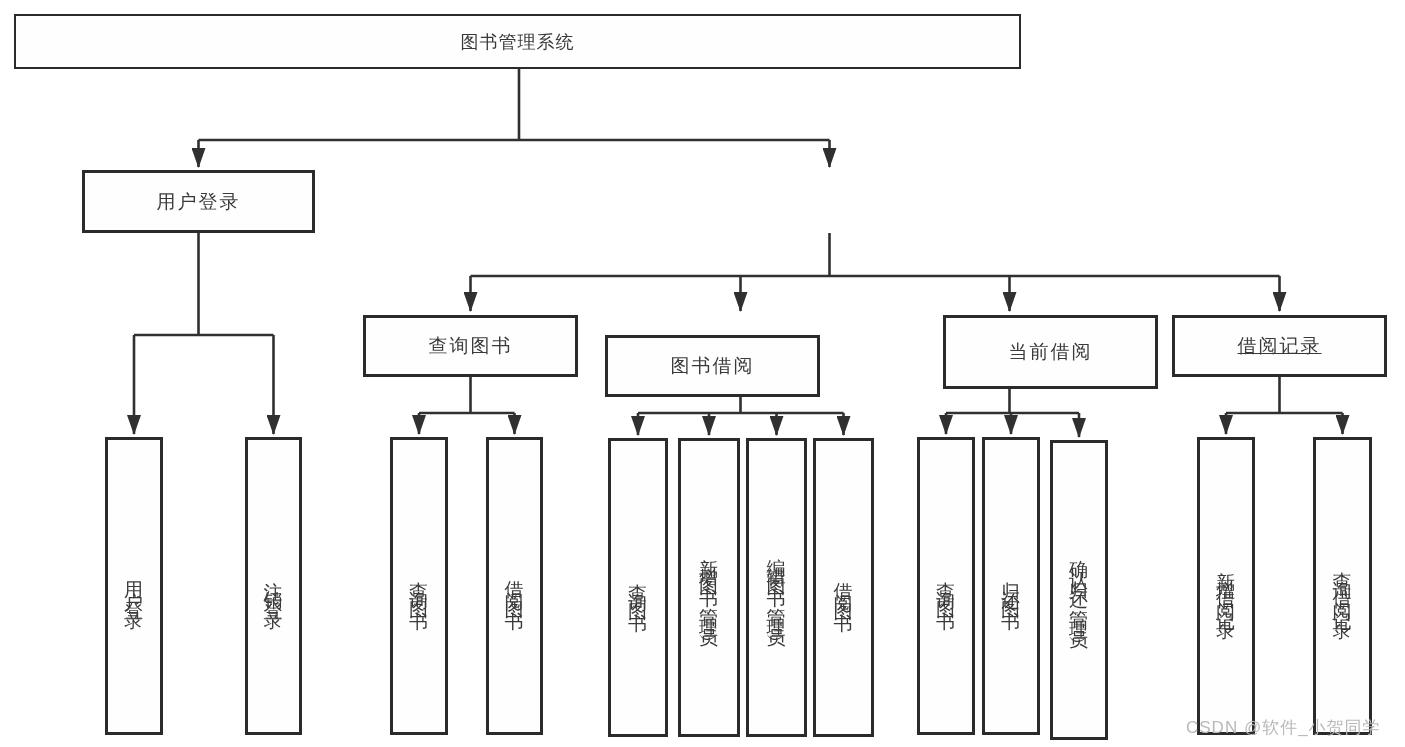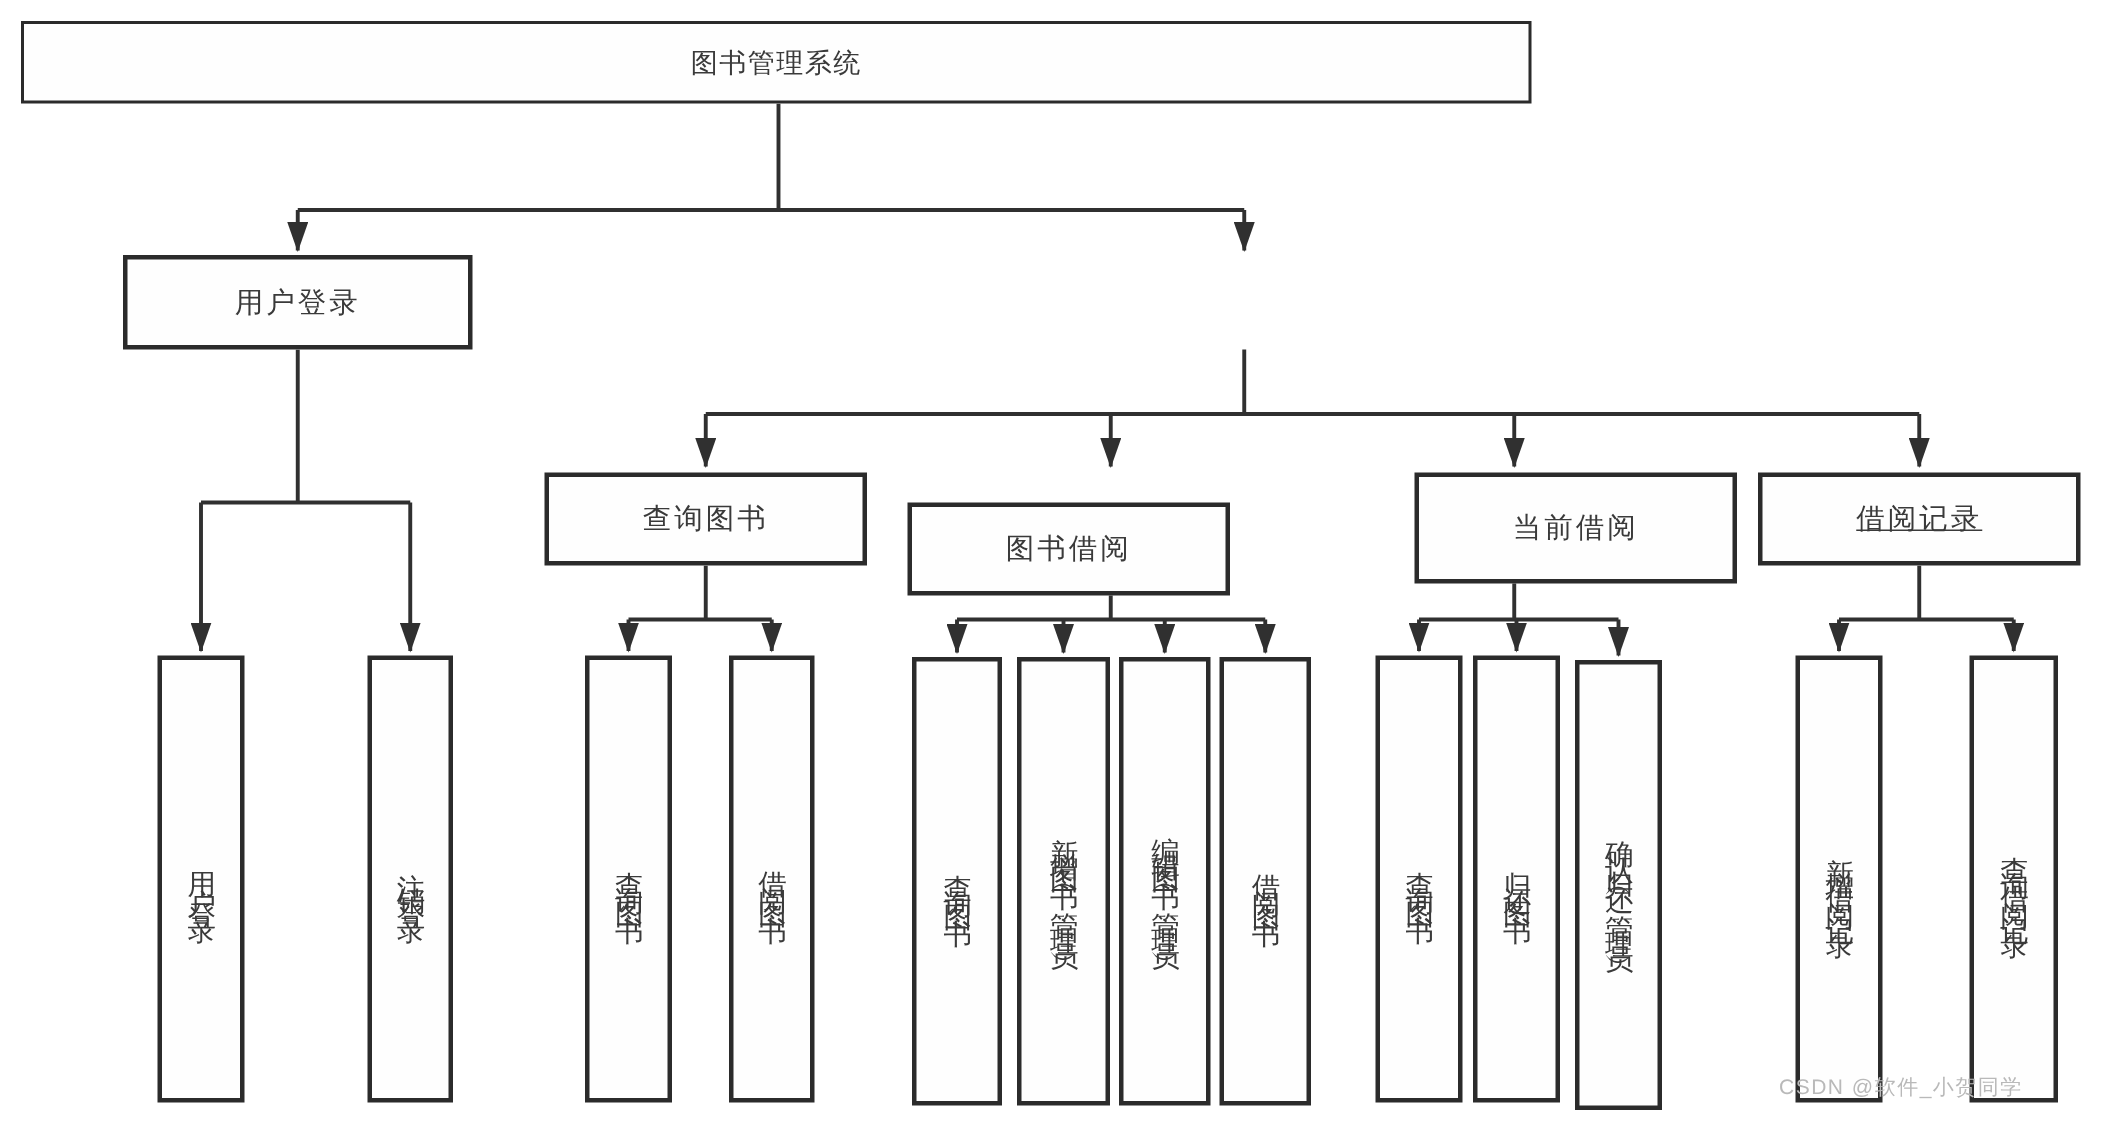--- a/index.html
+++ b/index.html
@@ -52,21 +52,21 @@
     writing-mode: vertical-rl;
     text-orientation: mixed;
     letter-spacing: 10px;
     line-height: 1;
     max-height: 286px;
   }
   .watermark {
     position: absolute;
     left: 1186px;
     top: 716px;
-    font-size: 14px;
+    font-size: 17px;
     color: #b9b9b9;
     letter-spacing: 1px;
     white-space: nowrap;
   }
 </style>
 </head>
 <body>
 
 <div class="stage">
 

